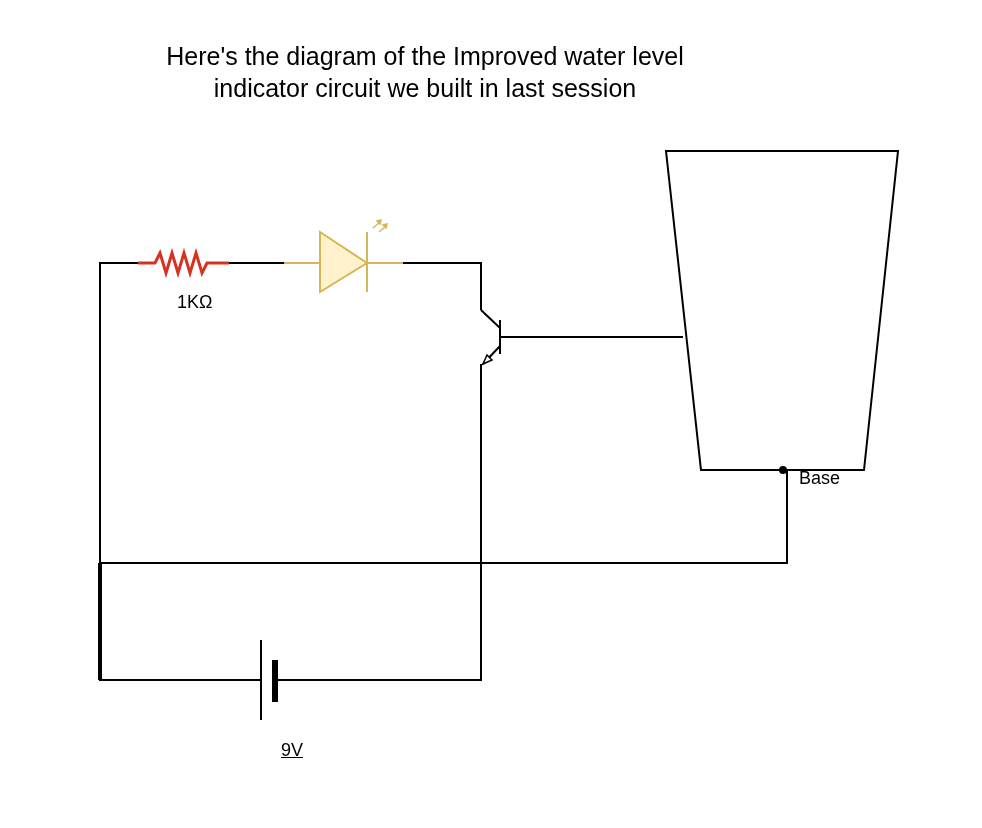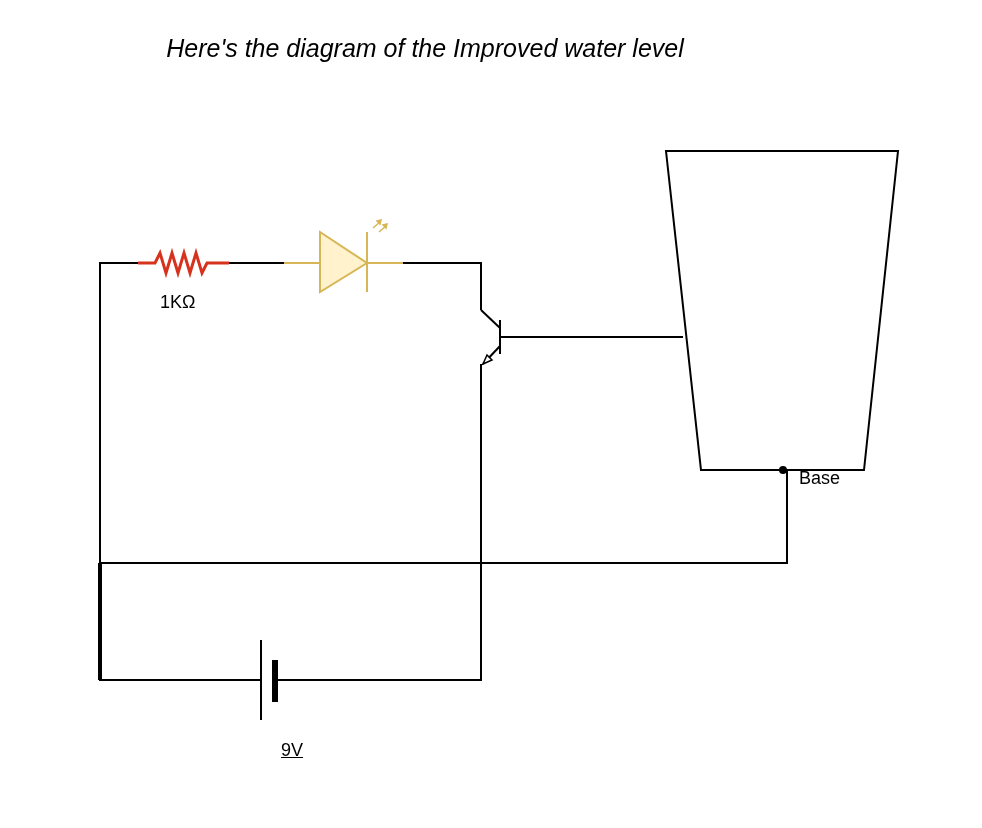--- a/index.html
+++ b/index.html
@@ -1,32 +1,32 @@
 <!DOCTYPE html>
 <html><head>
   <meta charset="utf-8">
   <style>
     html, body { margin: 0; padding: 0; background: #ffffff; }
     body { width: 982px; height: 828px; position: relative; overflow: hidden;
            font-family: "Liberation Sans", sans-serif; }
     .title {
-      position: absolute; left: 100px; top: 32px; width: 650px;
+      position: absolute; left: 100px; top: 40px; width: 650px;
       text-align: center; font-size: 25px; line-height: 32px; color: #000;
       font-family: "Liberation Sans", sans-serif;
-      font-style: italic;
     }
     .lbl { position: absolute; font-size: 18px; color: #000;
            font-family: "Liberation Sans", sans-serif; }
     svg { position: absolute; left: 0; top: 0; }
   </style>
 </head>
 <body>
 
 <div class="title">
   <div>Here's the diagram of the Improved water level</div>
+  <div>indicator circuit we built in last session</div>
 </div>
 
 <svg width="982" height="828" viewBox="0 0 982 828">
 
   <g stroke="#000" stroke-width="2" fill="none">
 
     <polyline points="100,563 100,263 138,263"></polyline>
 
     <line x1="229" y1="263" x2="284" y2="263"></line>
 
@@ -70,15 +70,15 @@
   <polygon points="666,151 898,151 864,470 701,470" fill="#fff" stroke="#000" stroke-width="2"></polygon>
   <circle cx="783" cy="470" r="4" fill="#000"></circle>
 
   <g>
     <line x1="261" y1="640" x2="261" y2="720" stroke="#000" stroke-width="2"></line>
     <rect x="272" y="660" width="6" height="42" fill="#000"></rect>
     <line x1="278" y1="680" x2="290" y2="680" stroke="#000" stroke-width="2"></line>
   </g>
 </svg>
 
-<div class="lbl" style="left:160px; top:292px;text-align:center;">1KΩ</div>
+<div class="lbl" style="left:177px; top:292px;text-align:center;">1KΩ</div>
 <div class="lbl" style="left:799px; top:468px;">Base</div>
 <div class="lbl" style="left:281px; top:740px;text-decoration:underline;">9V</div>
 
 </body></html>

